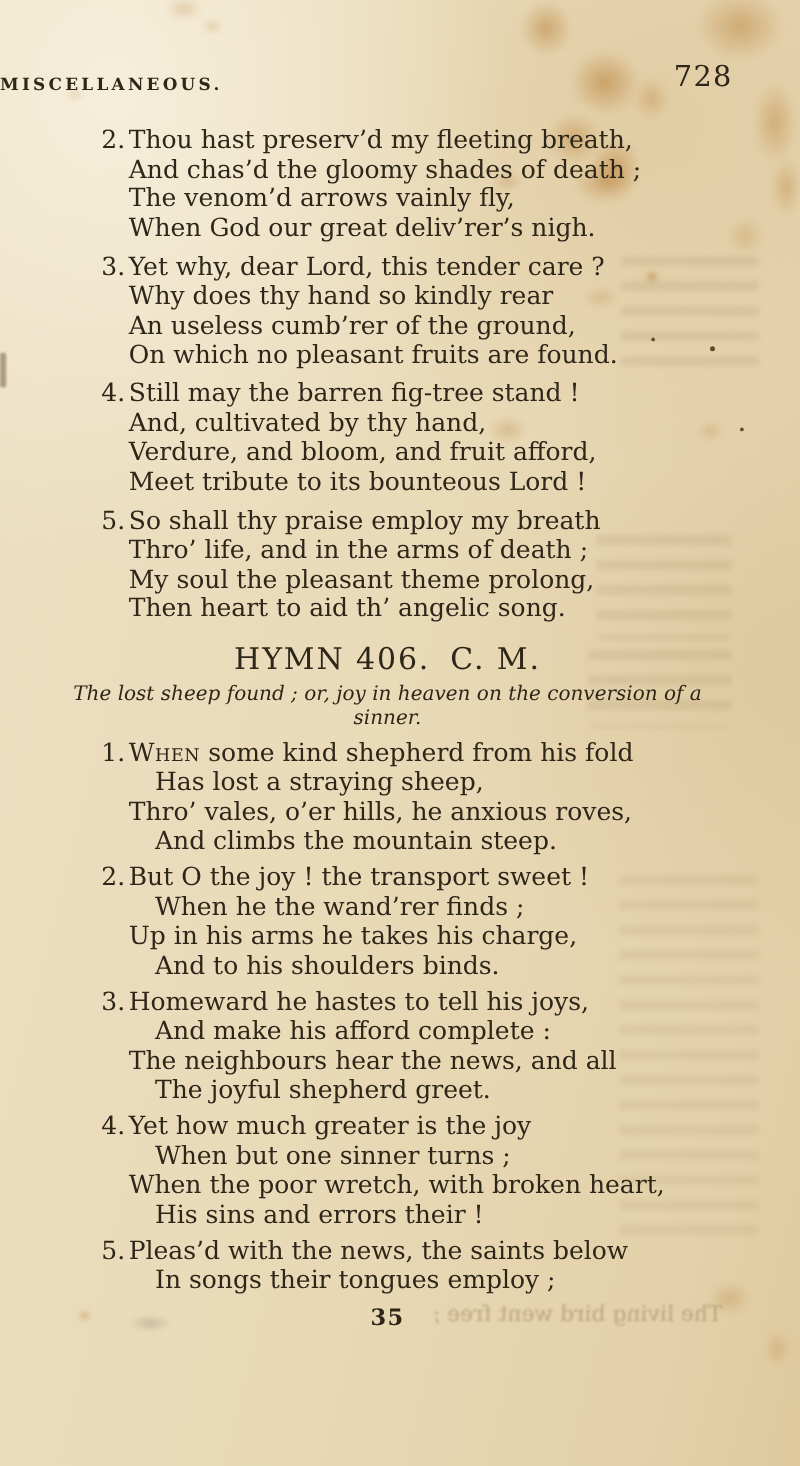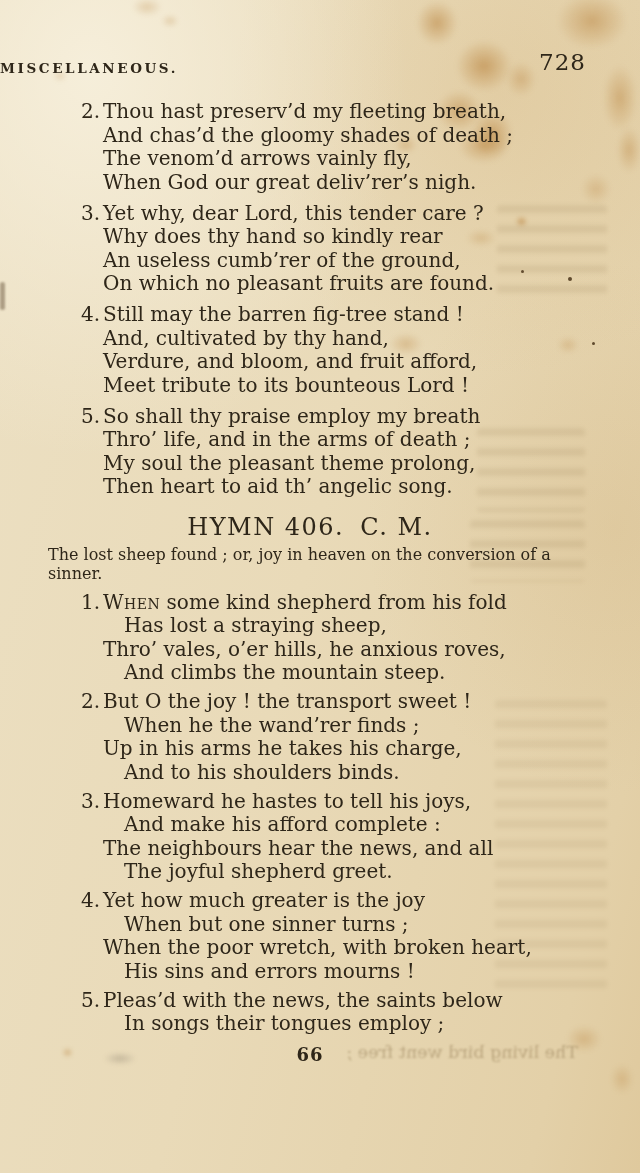--- a/index.html
+++ b/index.html
@@ -32,22 +32,22 @@
   #hymn-prev .verse{margin-bottom:7.5px;}
   #hymn-main .verse{margin-bottom:5.5px;}
   .vnum{flex:0 0 auto;margin-left:21px;width:22px;font-size:20px;line-height:23.5px;}
   .vlines{flex:1 1 auto;}
   .vline{font-size:20px;line-height:23.5px;white-space:nowrap;}
   .vline.ind{padding-left:21px;}
   .sc{font-variant:small-caps;letter-spacing:.5px;}
   
   .hymn-head{margin-top:13px;text-align:center;font-size:24px;line-height:30px;letter-spacing:1.5px;}
   .hymn-head .meter{margin-left:16px;}
-  .subtitle{width:524px;margin:3px 0 0 -12px;text-align:left;
-    font-size:16px;line-height:19.5px;}
+  .subtitle{width:524px;margin:3px 0 0 -12px;text-align:center;
+    font-style:italic;font-size:16px;line-height:19.5px;}
   #hymn-main{margin-top:7px;}
   .sig{margin-top:8px;text-align:center;font-weight:bold;font-size:18px;letter-spacing:1px;}
   
   .stain{position:absolute;border-radius:50%;filter:blur(2px);pointer-events:none;}
   .speck{position:absolute;border-radius:50%;background:#5f4a2e;pointer-events:none;}
   .ghost{position:absolute;filter:blur(2.2px);opacity:.16;pointer-events:none;border-radius:4px;
     background:repeating-linear-gradient(180deg, rgba(138,112,70,.8) 0 8px, rgba(138,112,70,0) 8px 20px);}
   .ghost-text{
     position:absolute;left:268px;top:1042px;width:310px;
     transform:scaleX(-1);
@@ -178,28 +178,28 @@
             <div class="vline">The neighbours hear the news, and all</div>
             <div class="vline ind">The joyful shepherd greet.</div>
           </div>
         </div>
         <div class="verse">
           <span class="vnum">4.</span>
           <div class="vlines">
             <div class="vline">Yet how much greater is the joy</div>
             <div class="vline ind">When but one sinner turns ;</div>
             <div class="vline">When the poor wretch, with broken heart,</div>
-            <div class="vline ind">His sins and errors mourns !</div>
+            <div class="vline ind">His sins and errors their !</div>
           </div>
         </div>
         <div class="verse">
           <span class="vnum">5.</span>
           <div class="vlines">
             <div class="vline">Pleas’d with the news, the saints below</div>
             <div class="vline ind">In songs their tongues employ ;</div>
           </div>
         </div>
       </div>
 
-    <div class="sig">66</div>
+    <div class="sig">35</div>
   </div>
 
 </div>
 
 </body></html>

